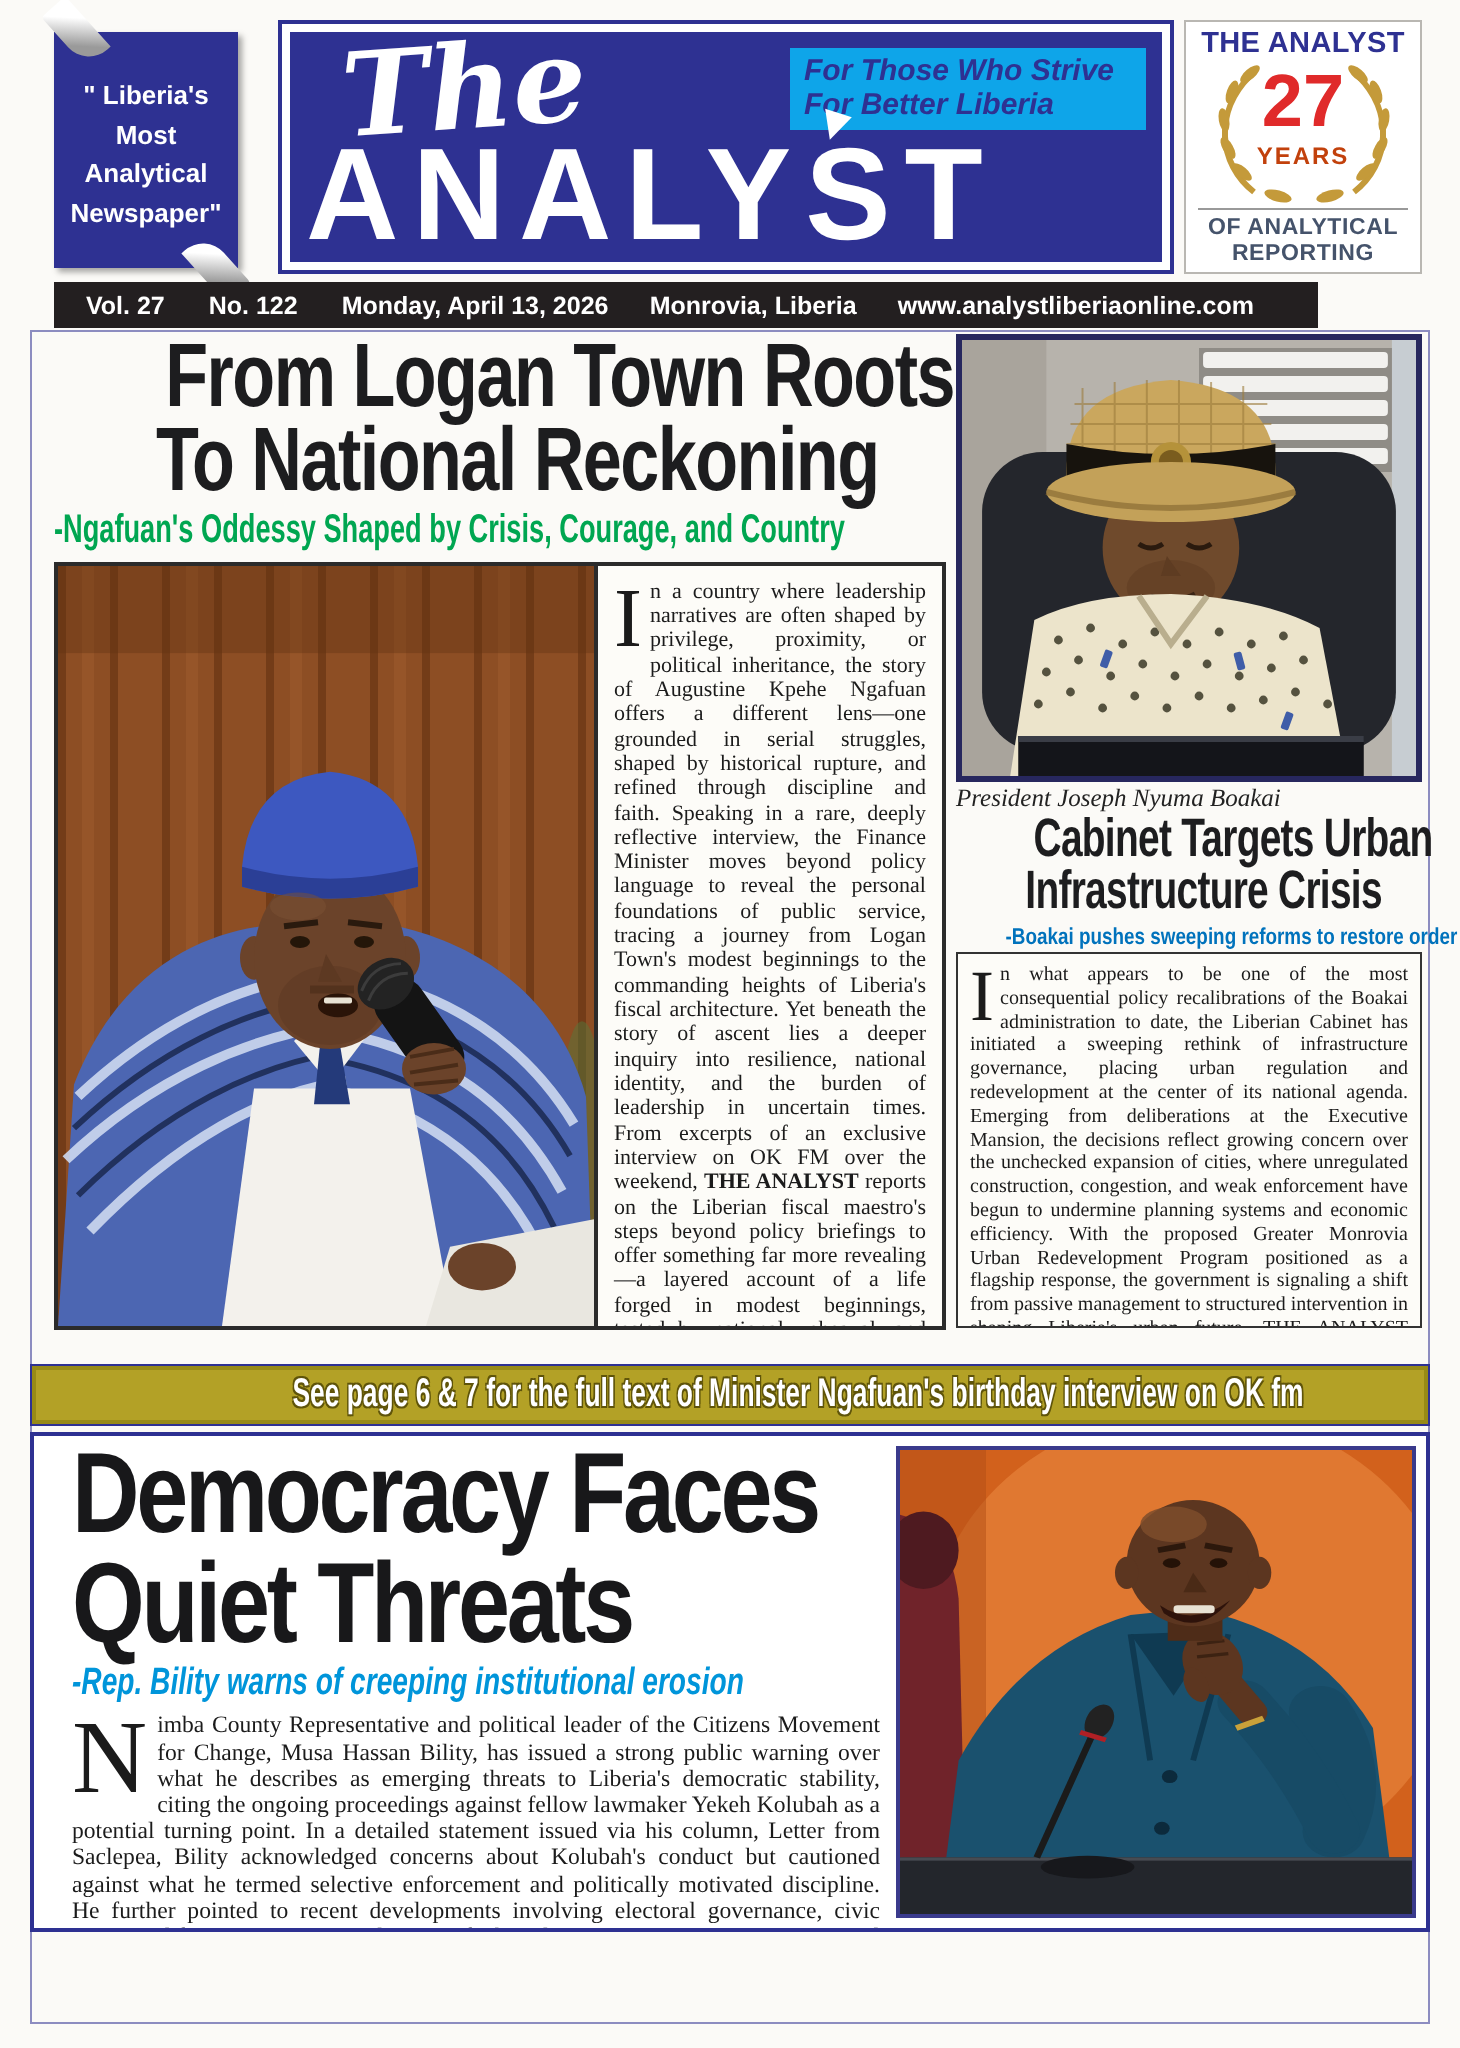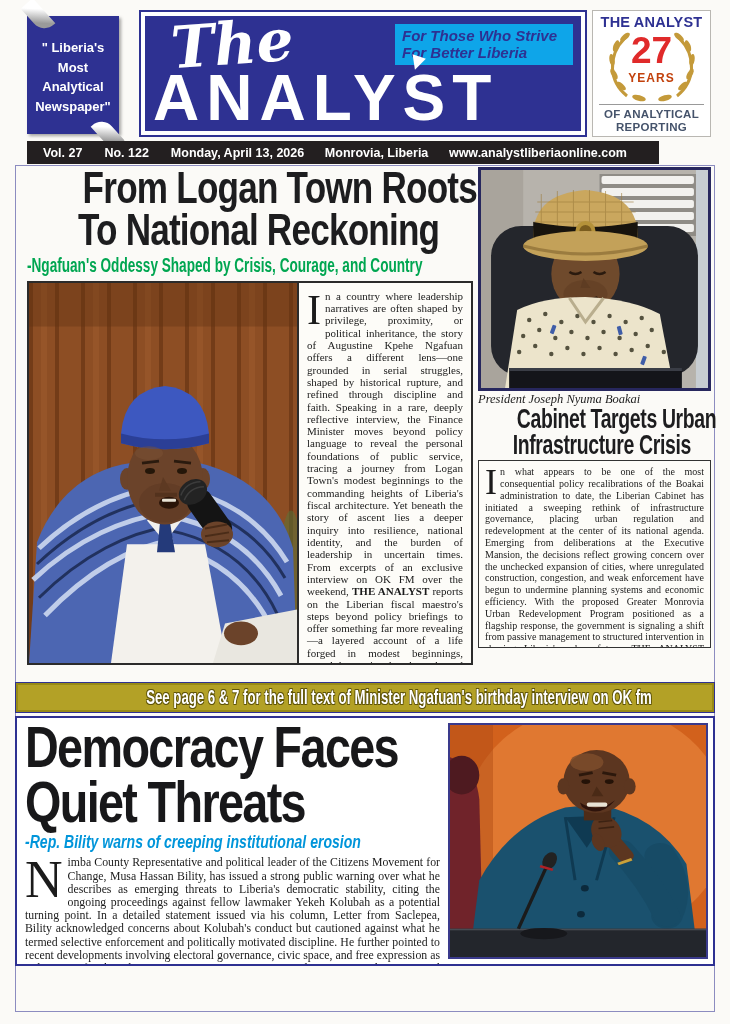--- a/index.html
+++ b/index.html
@@ -79,21 +79,21 @@
   .dropcap-sec { float:left; font-family:"Liberation Serif", serif; font-size:36px; line-height:.82; padding:2px 3px 0 0; }
 
   
   .banner { position:absolute; left:15px; top:682px; width:700px; height:31px; background:#b3a126;
     border:1px solid #2e3192; box-shadow:inset 0 0 0 2px #978a16; text-align:center; }
   .banner .cond { color:#fff; font-size:20px; line-height:29px; transform:scaleX(.66); transform-origin:center;
     text-shadow:1px 1px 0 #5f540a, -1px -1px 0 #5f540a, 1px -1px 0 #5f540a, -1px 1px 0 #5f540a; }
 
   
   .bottom { position:absolute; left:15px; top:716px; width:700px; height:250px;
-    border:2px solid #2e3192; background:#fff; display:flex; }
+    border:2px solid #2e3192; background:#fff; display:flex;padding-left:11px; }
   .bottom-left { flex:1; padding:2px 6px 0 8px; overflow:hidden; }
   .thr-hl .cond { color:#18181a; font-size:57px; line-height:.96; letter-spacing:-2px; transform:scaleX(.82); }
   .thr-kicker { height:23px; margin-top:2px; }
   .thr-kicker .cond { color:#0095da; font-style:italic; font-size:19px; transform:scaleX(.74); }
   .thr-body { margin-top:2px; font-family:"Liberation Serif", serif; font-size:11.8px; line-height:1.12;
     text-align:justify; color:#1b1b1b; }
   .dropcap-thr { float:left; font-family:"Liberation Serif", serif; font-size:52px; line-height:.8; padding:3px 5px 0 0; }
   .bility-frame { flex:0 0 260px; width:260px; margin:5px 5px 5px 2px; border:2px solid #3a3a8c; }
   .bility-frame svg { display:block; width:100%; height:100%; }
   .serif-bold { font-weight:bold; }
@@ -316,20 +316,23 @@
         <path d="M88,128 L104,152 L122,128" stroke="#b9ae8e" stroke-width="3" fill="none"></path>
         <rect x="28" y="198" width="172" height="20" fill="#14151a"></rect>
         <rect x="28" y="198" width="172" height="3" fill="#3a3d46"></rect>
       </svg>
     </div>
     <div class="pres-caption">President Joseph Nyuma Boakai</div>
     <div class="sec-hl">
       <div><span class="cond">Cabinet Targets Urban</span></div>
       <div><span class="cond">Infrastructure Crisis</span></div>
     </div>
+    <div class="sec-kicker">
+      <span class="cond">-Boakai pushes sweeping reforms to restore order</span>
+    </div>
     <div class="sec-body">
       <span class="dropcap-sec">I</span><span>n what appears to be one of the most consequential policy recalibrations of the Boakai administration to date, the Liberian Cabinet has initiated a sweeping rethink of infrastructure governance, placing urban regulation and redevelopment at the center of its national agenda. Emerging from deliberations at the Executive Mansion, the decisions reflect growing concern over the unchecked expansion of cities, where unregulated construction, congestion, and weak enforcement have begun to undermine planning systems and economic efficiency. With the proposed Greater Monrovia Urban Redevelopment Program positioned as a flagship response, the government is signaling a shift from passive management to structured intervention in shaping Liberia's urban future. THE ANALYST reports.</span>
       
     </div>
   </div>
 
   <div class="banner">
     <span class="cond">See page 6 &amp; 7 for the full text of Minister Ngafuan's birthday interview on OK fm</span>
   </div>
 

